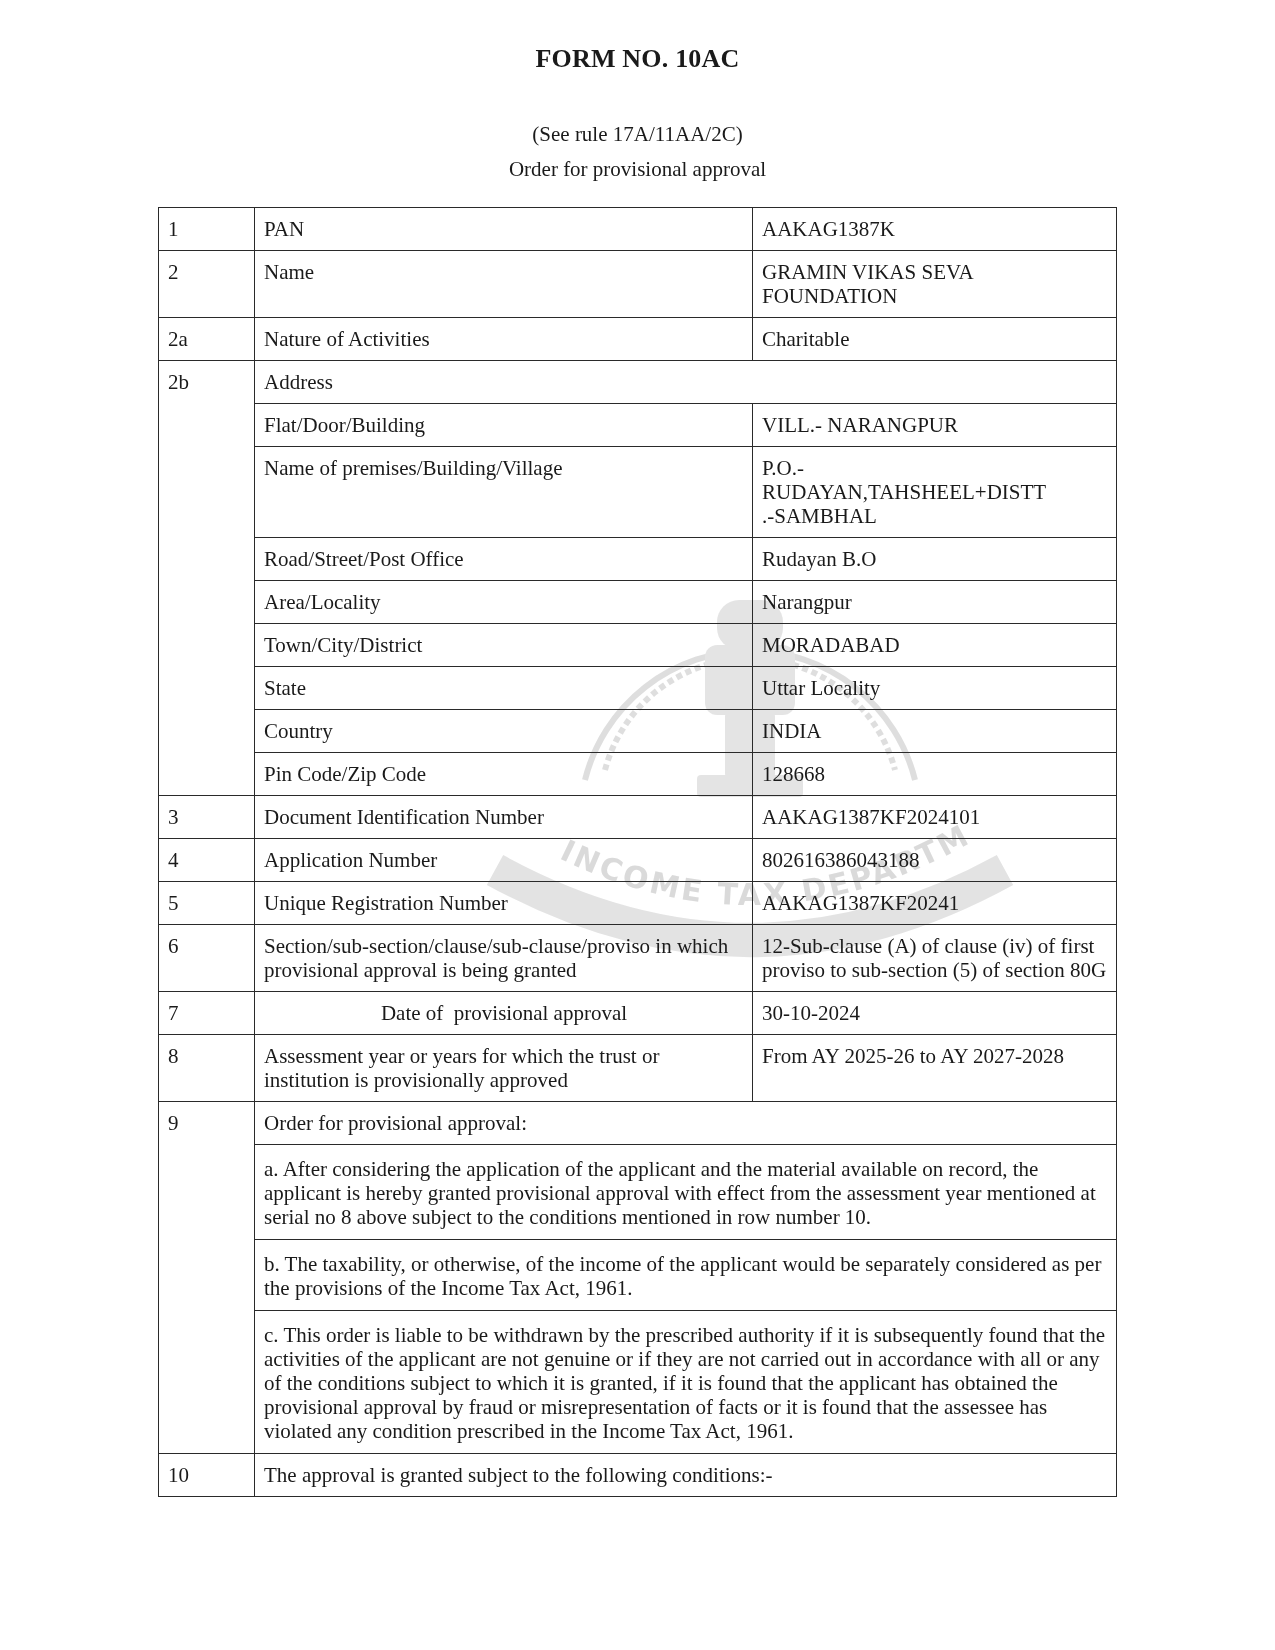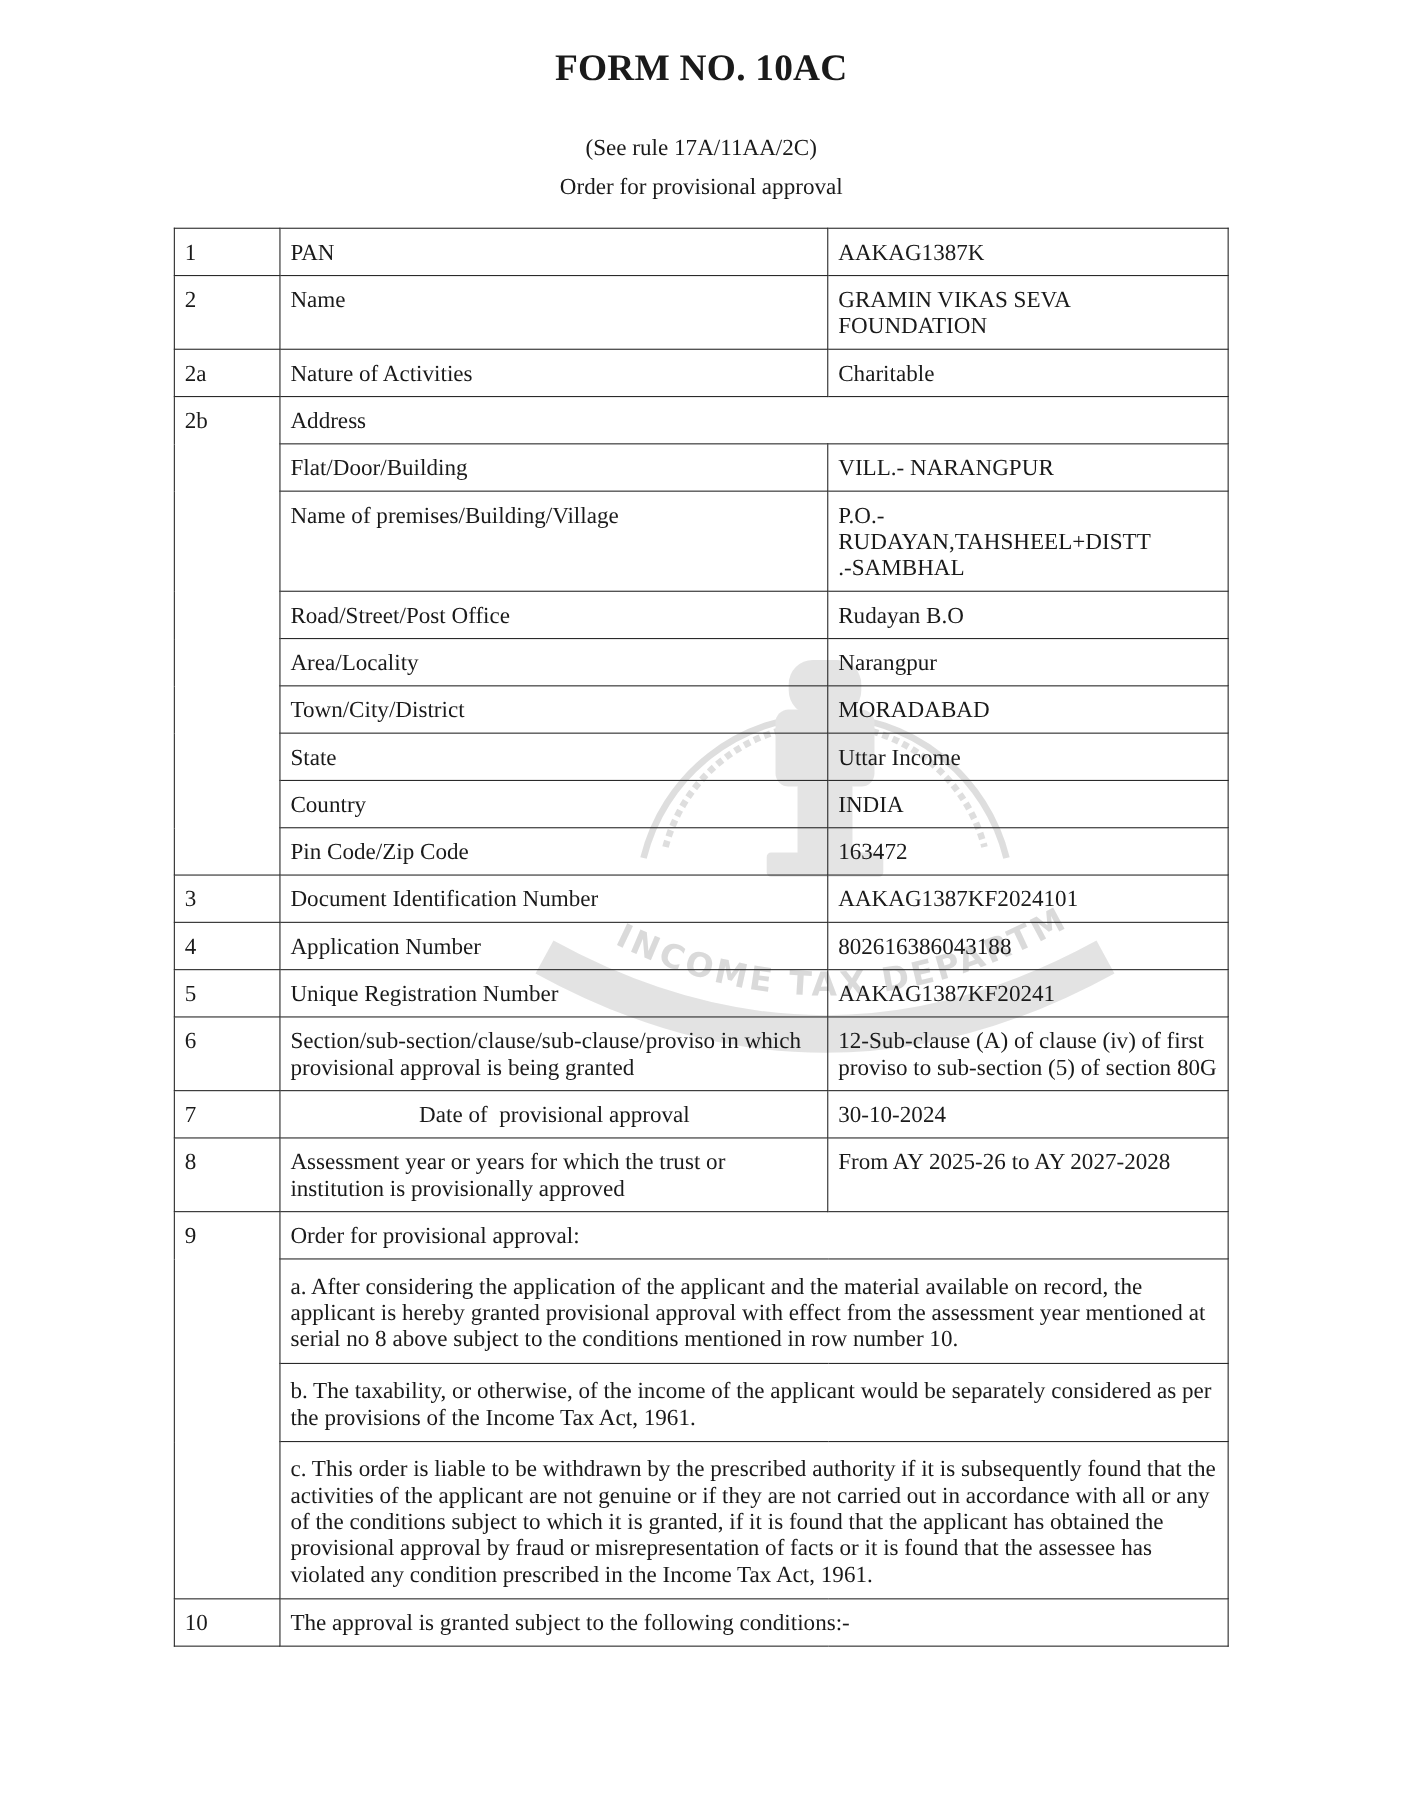--- a/index.html
+++ b/index.html
@@ -3,21 +3,21 @@
   <meta charset="utf-8">
   <style>
     html, body { margin: 0; padding: 0; background: #ffffff; }
     body {
       width: 1275px; height: 1650px; position: relative; overflow: hidden;
       font-family: "Liberation Serif", "DejaVu Serif", serif;
       color: #1a1a1a;
     }
     .title {
       position: absolute; left: 0; width: 1275px; top: 44px;
-      text-align: center; font-weight: bold; font-size: 34px; letter-spacing: 0.2px;
+      text-align: center; font-weight: bold; font-size: 26px; letter-spacing: 0.2px;
     }
     .subtitle {
       position: absolute; left: 0; width: 1275px; text-align: center; font-size: 21px;
     }
     .sub1 { top: 122px; }
     .sub2 { top: 157px; }
 
     .watermark {
       position: absolute; left: 455px; top: 540px; width: 590px; height: 500px;
       pointer-events: none; opacity: 0.55;
@@ -112,29 +112,29 @@
   <tr>
     <td>Area/Locality</td>
     <td>Narangpur</td>
   </tr>
   <tr>
     <td>Town/City/District</td>
     <td>MORADABAD</td>
   </tr>
   <tr>
     <td>State</td>
-    <td>Uttar Income</td>
+    <td>Uttar Locality</td>
   </tr>
   <tr>
     <td>Country</td>
     <td>INDIA</td>
   </tr>
   <tr>
     <td>Pin Code/Zip Code</td>
-    <td>163472</td>
+    <td>128668</td>
   </tr>
 
   <tr>
     <td class="num">3</td>
     <td>Document Identification Number</td>
     <td>AAKAG1387KF2024101</td>
   </tr>
 
   <tr>
     <td class="num">4</td>

